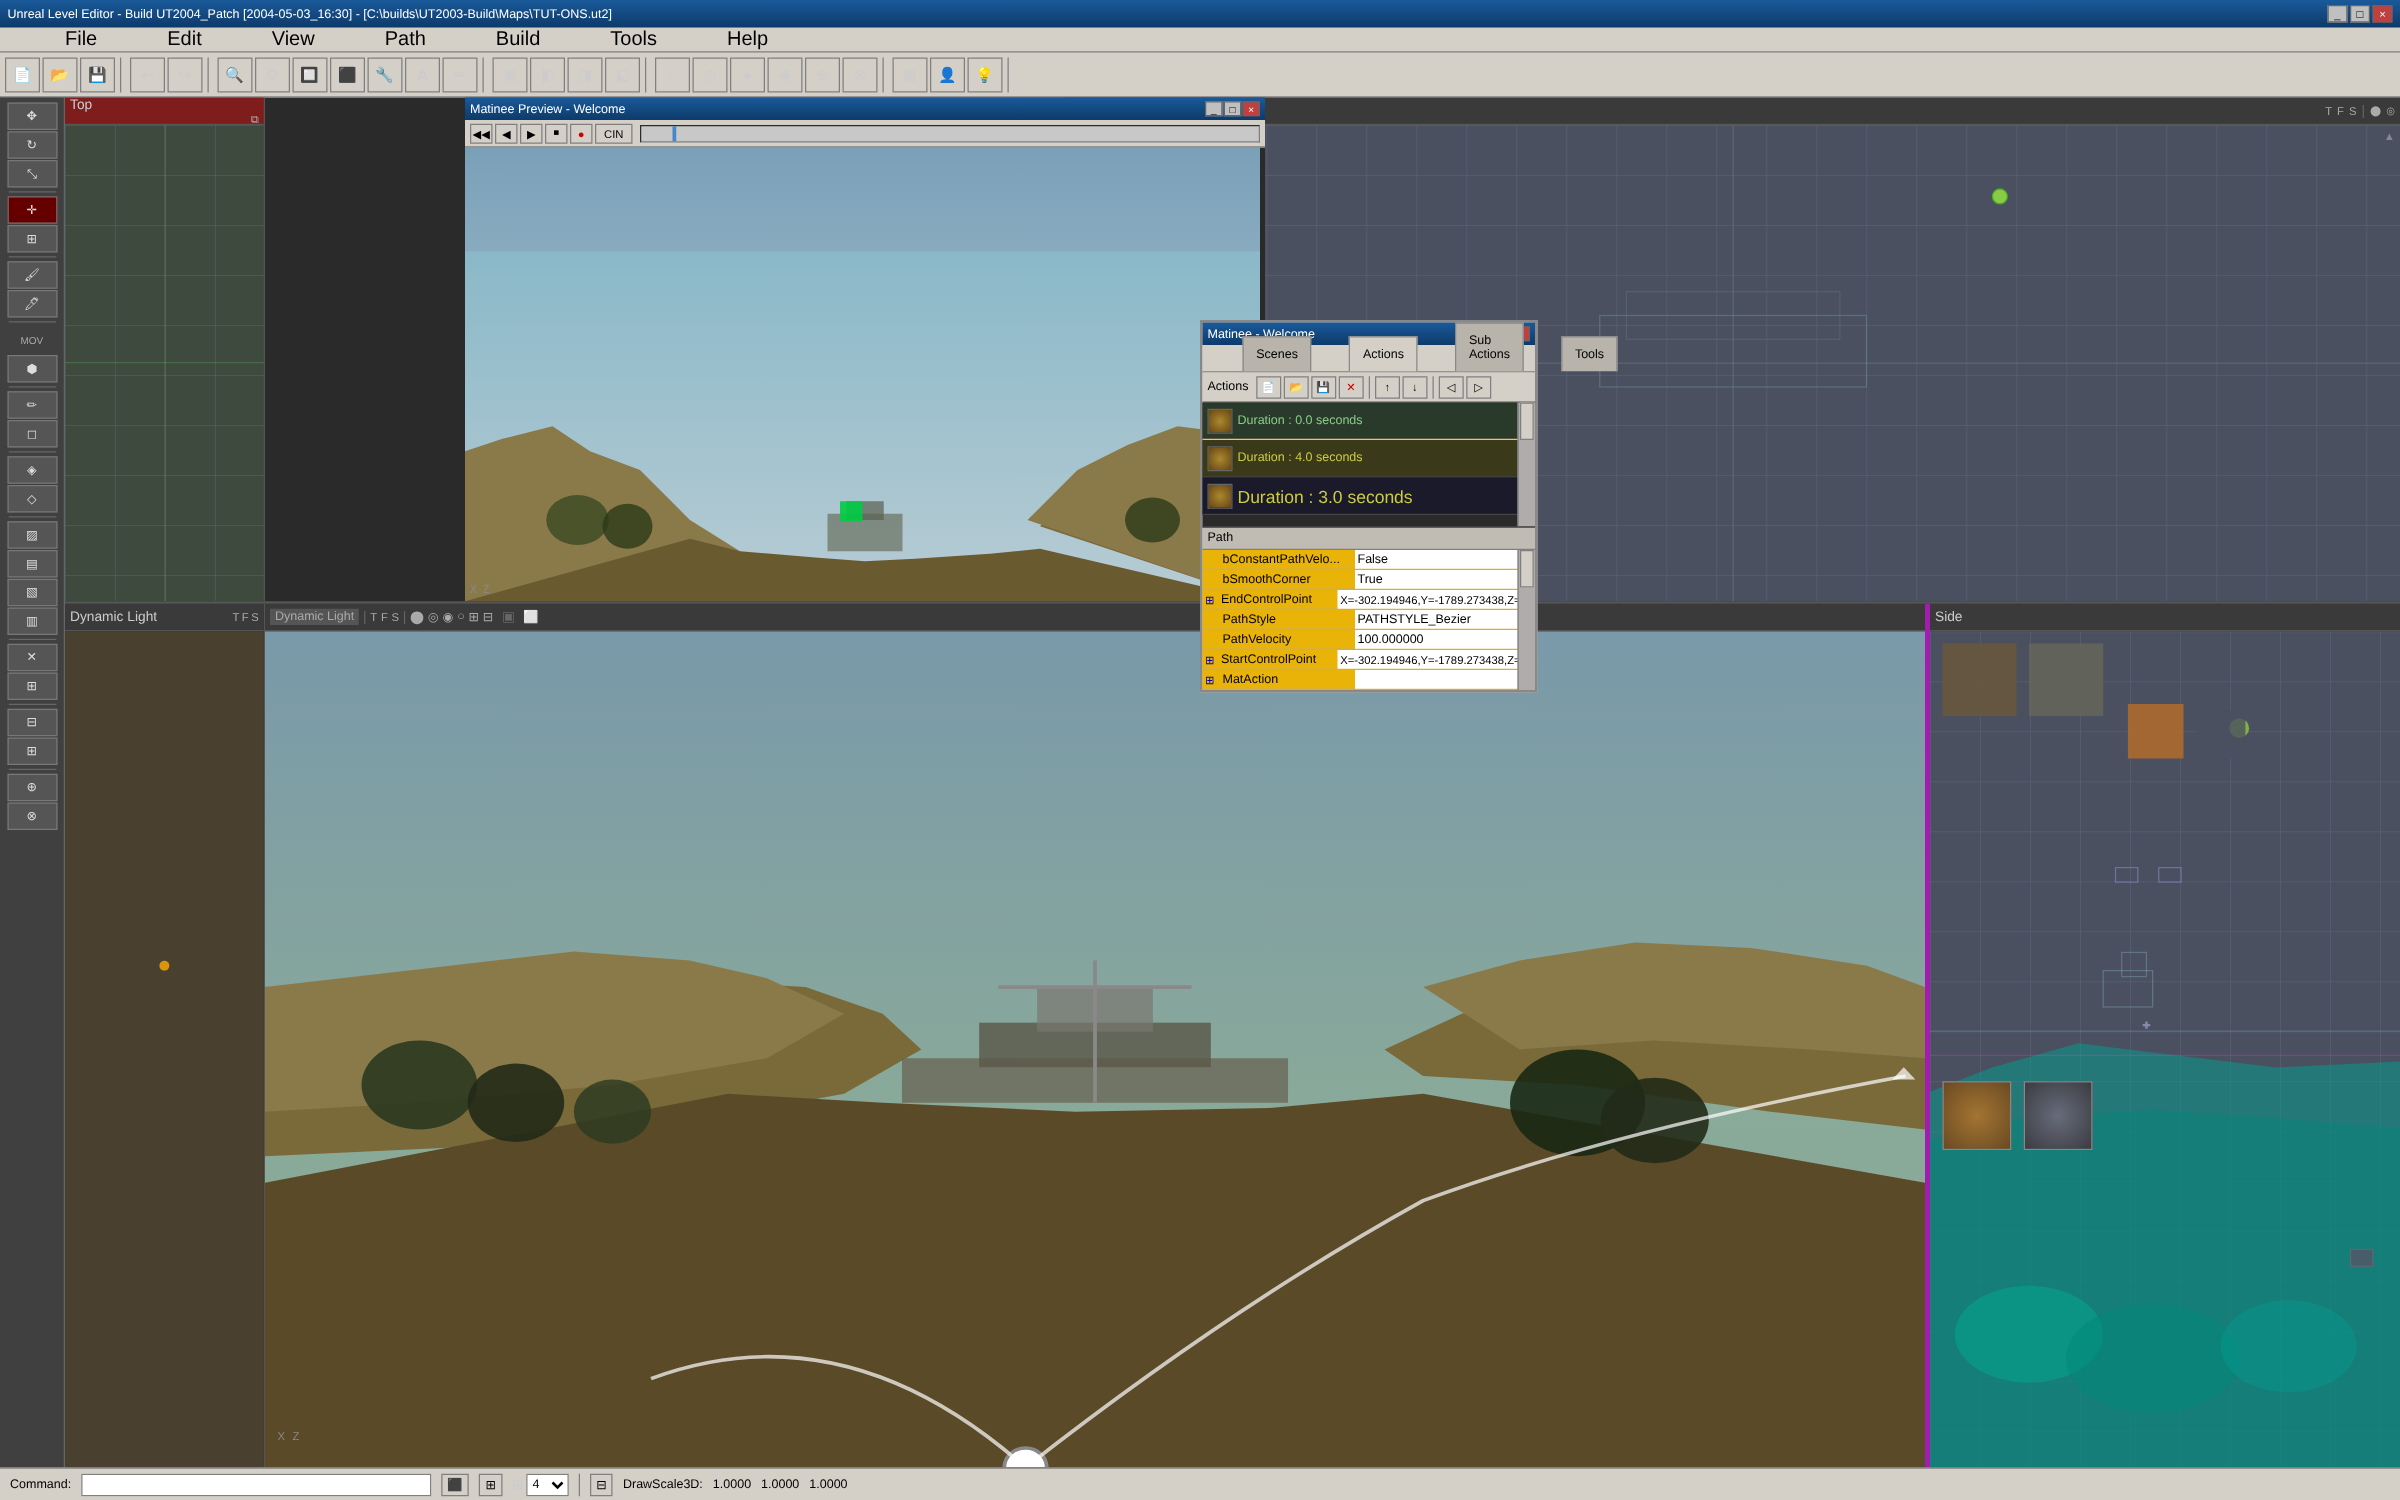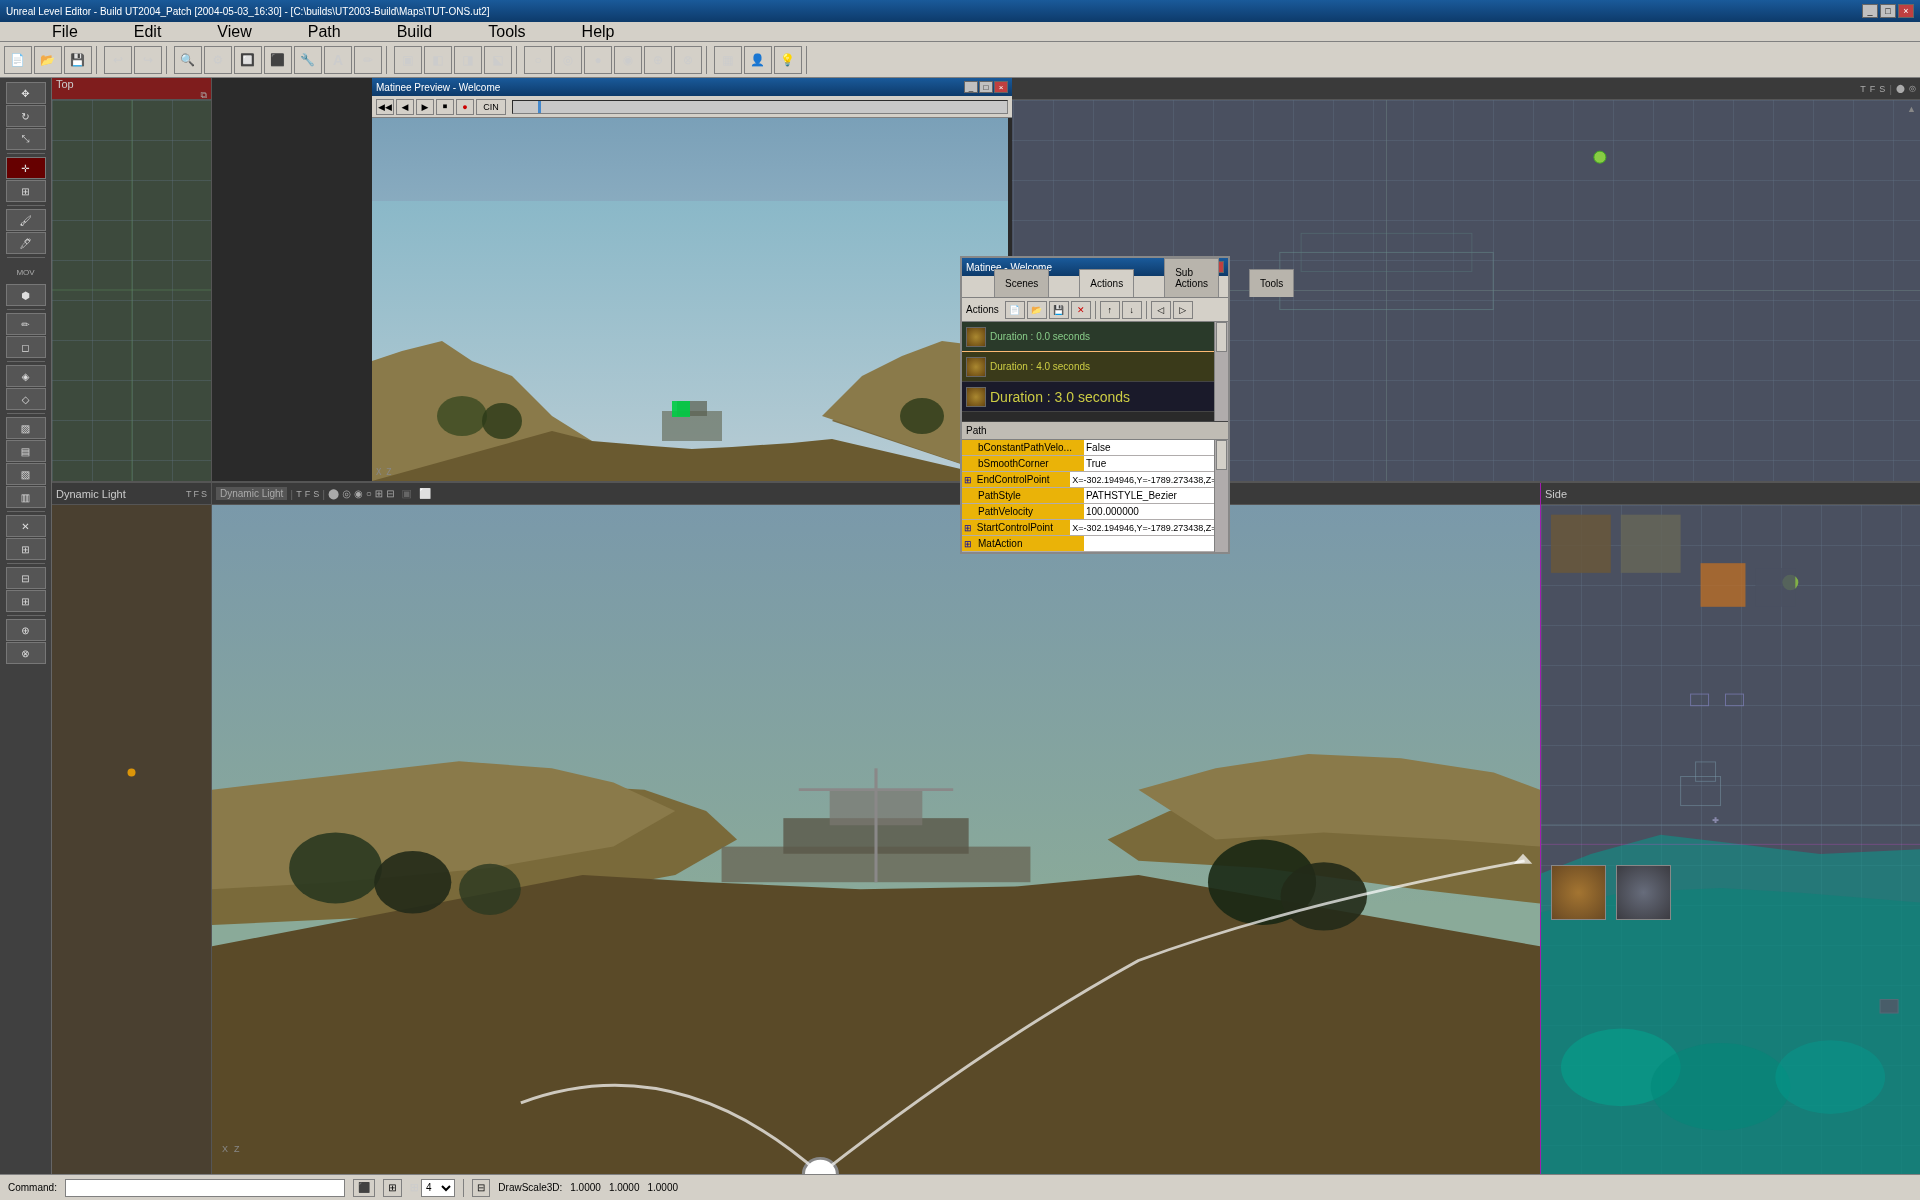--- a/index.html
+++ b/index.html
@@ -664,21 +664,21 @@
             <polygon points="849,245 855,252 843,252" fill="white" opacity="0.7"></polygon>
           </svg>
 
           <div style="position:absolute;bottom:20px;left:10px;color:#888;font-size:9px;display:flex;gap:4px;">
             <span>X</span>
               <span style="color:#888;margin-left:2px;">Z</span>
           </div>
         </div>
       </div>
 
-      <div id="side-viewport" style="width:380px;display:flex;flex-direction:column;border-left:1px solid #a21caf;">
+      <div id="side-viewport" style="width:380px;display:flex;flex-direction:column;border-left:4px solid #a21caf;">
         <div id="side-header" style="height:22px;background:#3a3a3a;display:flex;align-items:center;padding:0 4px;border-bottom:1px solid #555;">
           <span style="color:#ccc;font-size:11px;">Side</span>
         </div>
         <div id="side-body" style="flex:1;background:#4a5060;position:relative;overflow:hidden;">
           <div class="grid-lines"></div>
 
           <svg style="position:absolute;top:0;left:0;width:100%;height:100%;" viewBox="0 0 380 690" preserveAspectRatio="none">
 
             <path d="M0 380 L50 360 L120 340 L200 350 L280 360 L380 355 L380 690 L0 690 Z" fill="#00a090" opacity="0.5"></path>
             <path d="M0 420 L80 400 L180 395 L260 400 L380 410 L380 690 L0 690 Z" fill="#008878" opacity="0.4"></path>

